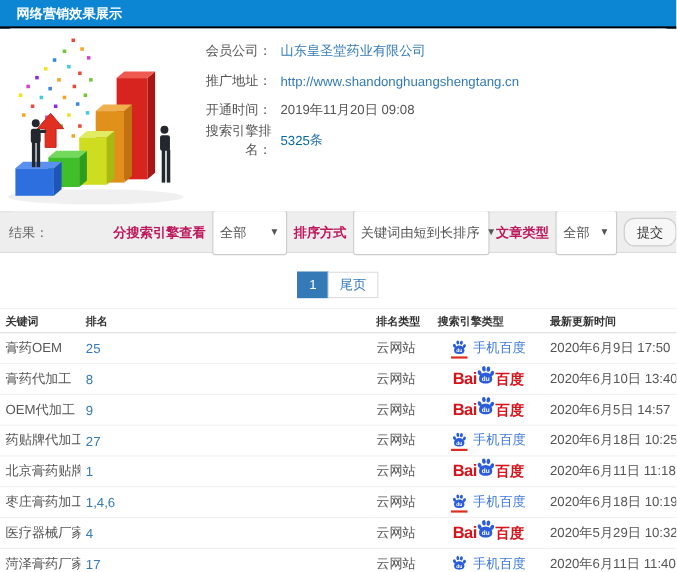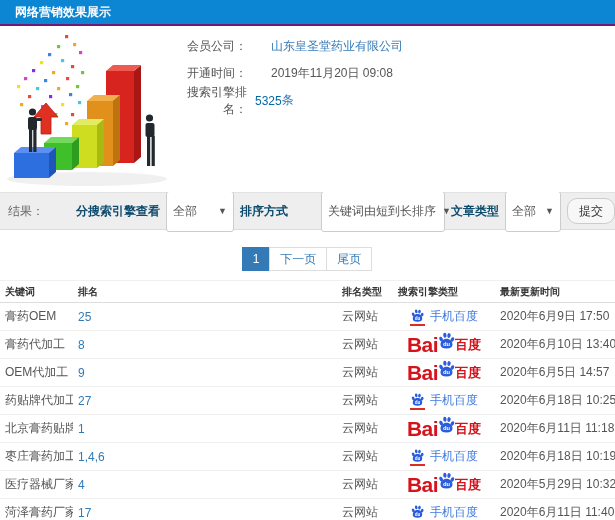--- a/index.html
+++ b/index.html
@@ -1,47 +1,47 @@
 <!DOCTYPE html>
 <html><head>
 <meta charset="utf-8">
 <style>
   * { margin:0; padding:0; box-sizing:border-box; }
   html,body { width:615px; height:520px; overflow:hidden; background:#fff;
     font-family:"Liberation Sans","DejaVu Sans",sans-serif; font-size:12px; color:#333; }
   .page { position:relative; width:615px; height:520px; background:#fff; }
 
   
-  .titlebar { height:26px; line-height:24px; background:#0c86d3; border-bottom:2px solid #701a75;
+  .titlebar { height:26px; line-height:24px; background:#0c86d3; border-bottom:2px solid #000000;
     color:#fff; font-weight:bold; padding-left:15px; font-size:12px; }
 
   
   .info-section { position:relative; height:166px; background:#fff;border-radius:11px; }
   .illustration { position:absolute; left:2px; top:4px; width:182px; height:158px; }
   .info-rows { position:absolute; left:177px; top:7px; }
   .info-row { display:flex; align-items:center; height:27px; }
   .info-label { display:inline-block; width:70px; text-align:right; color:#555; }
-  .info-value { margin-left:24px; }
+  .info-value { margin-left:8px; }
   a.info-link { color:#337ab7; text-decoration:none; cursor:pointer; }
   .info-text { color:#555; }
   .info-count { margin-left:8px; color:#0369a1; }
   .info-suffix { color:#337ab7; text-decoration:none; cursor:pointer; }
 
   
   .filter-bar { height:38px; background:#eeeeee; border-top:1px solid #e2e2e2;
     border-bottom:1px solid #dcdcdc; display:flex; align-items:center; padding:0 0 0 8px; }
   .filter-inner { display:flex; align-items:center; width:640px; }
   .result-label { color:#666; }
   .filter-controls { margin-left:auto; display:flex; align-items:center; gap:6px; }
-  .filter-label { font-weight:bold; color:#0c4a6e; white-space:nowrap; }
+  .filter-label { font-weight:bold; color:#be185d; white-space:nowrap; }
   .select { background:#fff; border:1px solid #ccc; border-radius:3px; height:41px;
     display:flex; align-items:center; justify-content:space-between; padding:12px 6px;
     color:#555; cursor:pointer; white-space:nowrap; }
   .select .caret { font-size:9px; color:#555; margin-left:6px; }
-  .w68 { width:68px; } .w124 { width:124px;margin-left:27px; } .w56 { width:56px; }
+  .w68 { width:68px; } .w124 { width:124px; } .w56 { width:56px; }
   .submit-btn { height:26px; min-width:48px; background:#f7f7f7; border:1px solid #ccc;
     border-radius:10px; color:#333; font-size:12px; cursor:pointer; flex-shrink:0;
     font-family:inherit; }
 
   
   .pagination { margin-top:17px; display:flex; justify-content:center; }
   .page-item { display:inline-block; padding:4px 10px; border:1px solid #ddd; background:#fff;
     color:#337ab7; text-decoration:none; cursor:pointer; margin-left:-1px; line-height:14px; }
   .page-item.current { background:#337ab7; border-color:#337ab7; color:#fff; }
 
@@ -53,21 +53,21 @@
   tbody td { height:28px; padding:0 0 0 5px; border-bottom:1px solid #efefef;
     color:#555; white-space:nowrap; overflow:hidden; }
   tbody td.engine-cell { text-align:center; padding-left:0; }
   a.rank-link { color:#337ab7; text-decoration:none; cursor:pointer; }
 
   
   .engine { display:inline-flex; align-items:center; vertical-align:middle; }
   .paw-wrap { display:inline-block; line-height:0; color:#2a5cdb; }
   .mobile-paw { border-bottom:2px solid #e02b20; padding-bottom:1px; }
   .mobile-label { color:#3f7ae0; margin-left:5px; font-size:12px; }
-  .bai { color:#d6121b; font-weight:bold; font-size:21px; letter-spacing:-0.5px; }
+  .bai { color:#d6121b; font-weight:bold; font-size:15px; letter-spacing:-0.5px; }
   .pc-paw { margin:0 0px 0 -1px; position:relative; top:-4px; }
   .cn { color:#d6121b; font-weight:bold; font-size:13px; margin-left:-1px; }
 </style>
 </head>
 <body>
 
 <div class="page">
 
   <div class="titlebar">
     <span>网络营销效果展示</span>
@@ -157,20 +157,24 @@
         </g>
       </svg>
     </div>
 
     <div class="info-rows">
       <div class="info-row">
         <span class="info-label">会员公司：</span>
         <a class="info-value info-link">山东皇圣堂药业有限公司</a>
       </div>
       <div class="info-row">
+        <span class="info-label">推广地址：</span>
+        <a class="info-value info-link">http://www.shandonghuangshengtang.cn</a>
+      </div>
+      <div class="info-row">
         <span class="info-label">开通时间：</span>
         <span class="info-value info-text">2019年11月20日 09:08</span>
       </div>
       <div class="info-row">
         <span class="info-label">搜索引擎排名：</span>
         <span class="info-count">5325</span>
         <a class="info-suffix">条</a>
       </div>
     </div>
   </div>
@@ -194,21 +198,20 @@
           <span>全部</span>
           <span class="caret">▼</span>
         </div>
         <button class="submit-btn">提交</button>
       </div>
     </div>
   </div>
 
   <div class="pagination">
     <span class="page-item current">1</span>
-    <a class="page-item">下一页</a>
     <a class="page-item">尾页</a>
   </div>
 
   <table class="results">
     <colgroup>
         <col class="c0">
         <col class="c1">
         <col class="c2">
         <col class="c3">
         <col class="c4">

